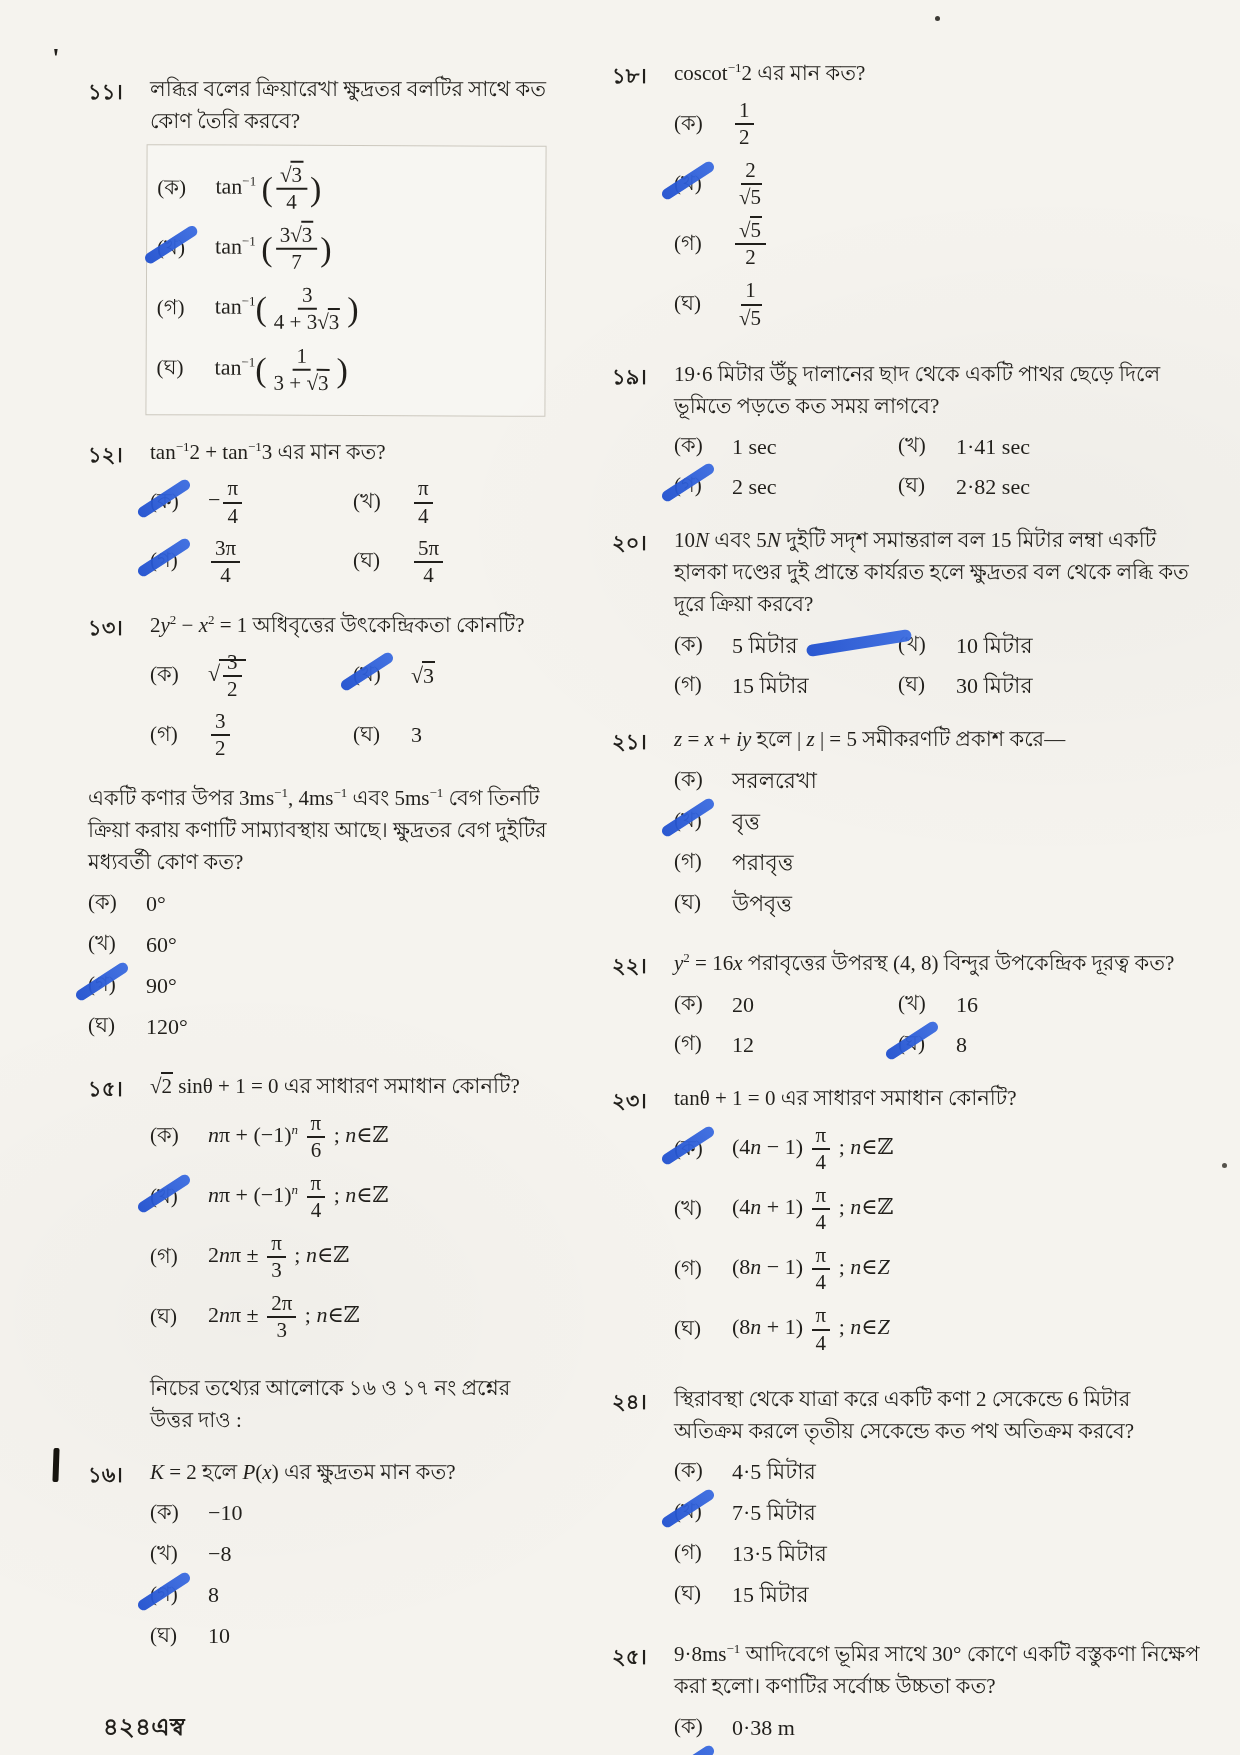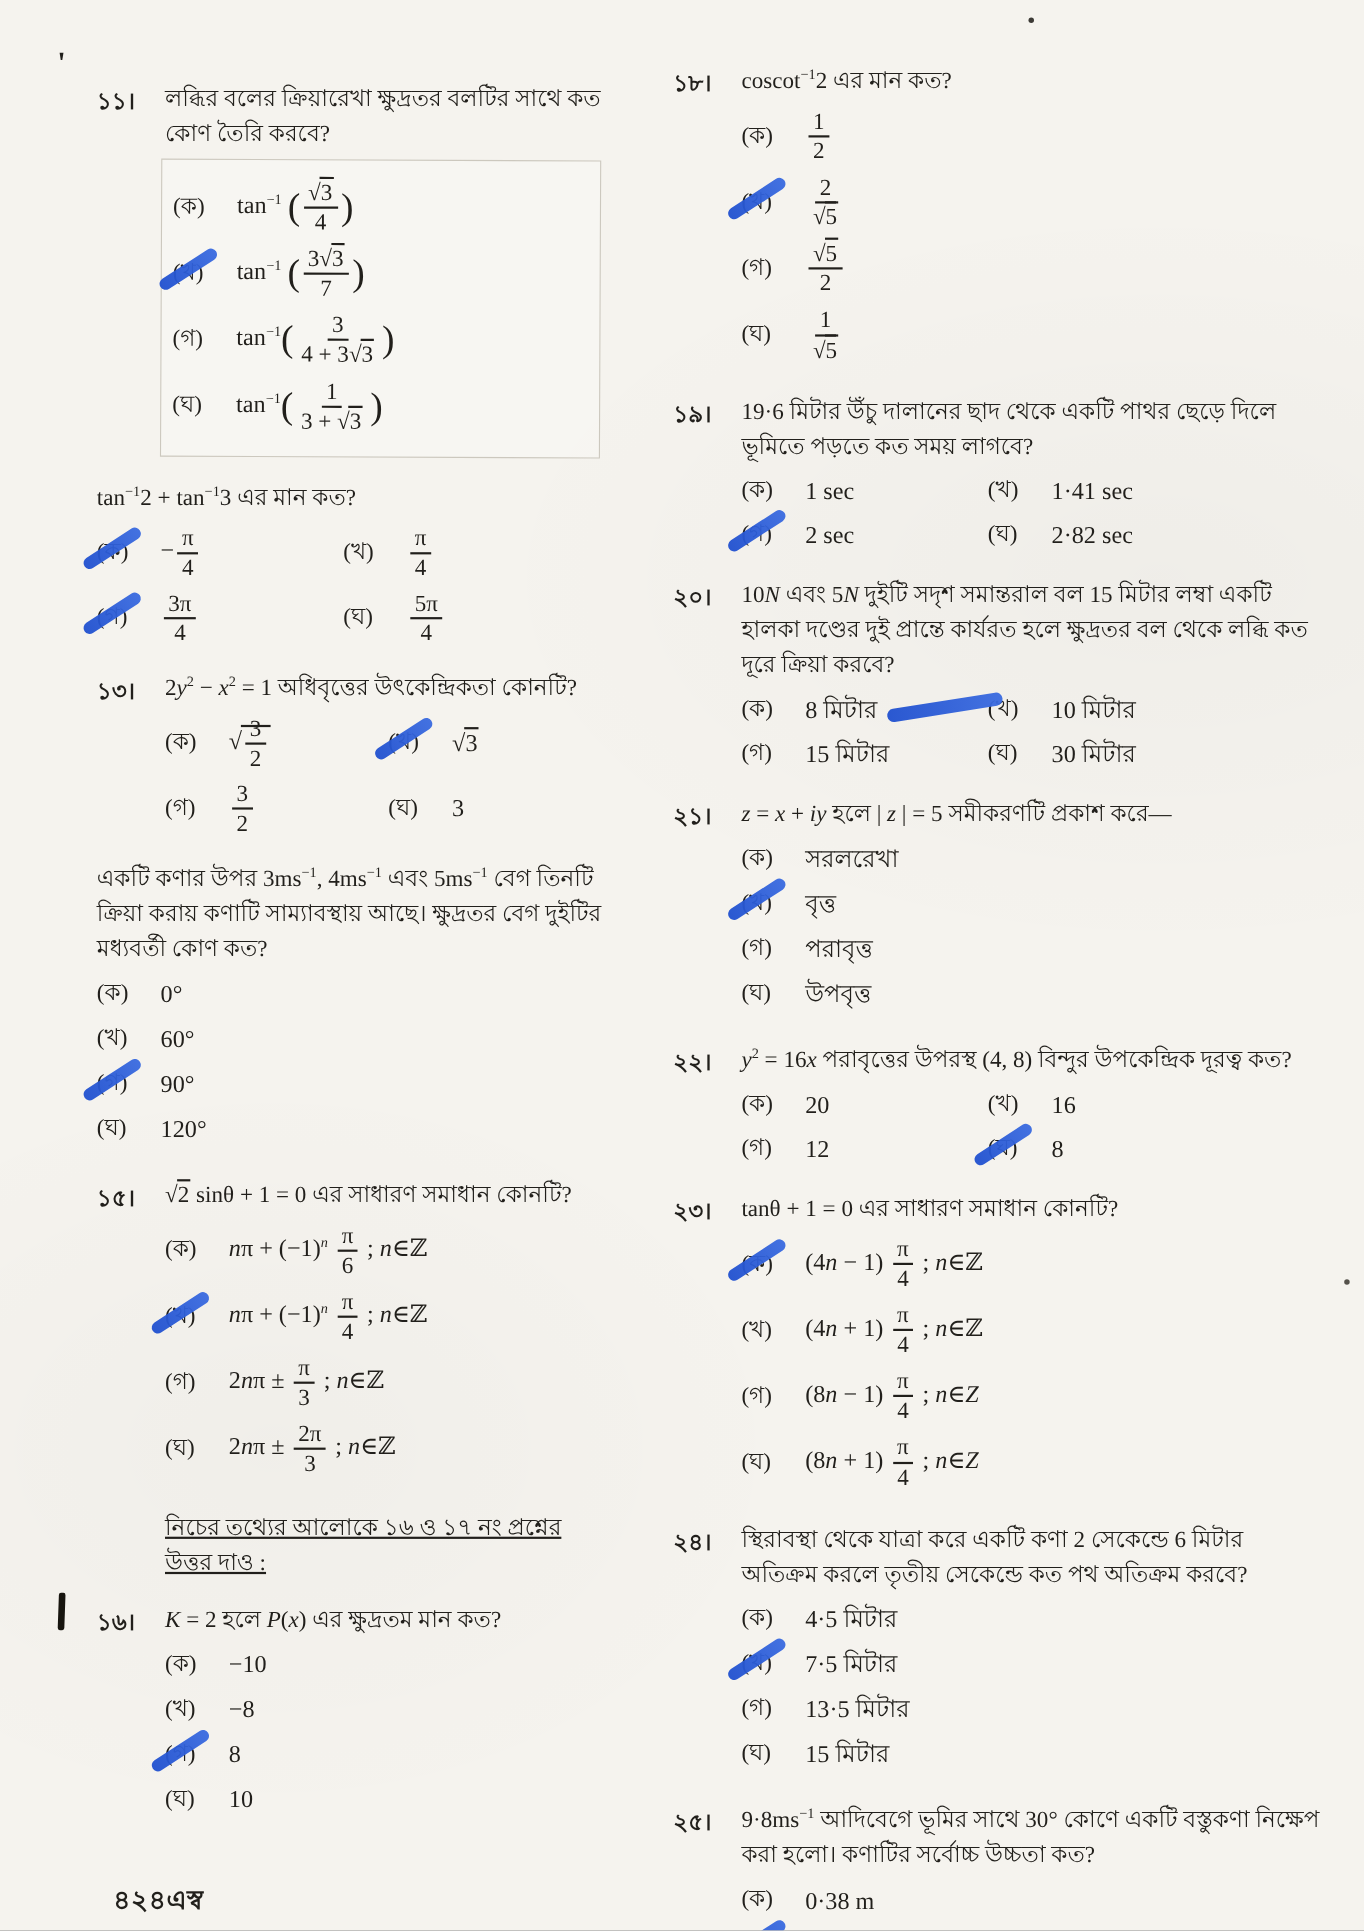--- a/index.html
+++ b/index.html
@@ -50,21 +50,21 @@
   .frac>.t{padding:0 4px 1px 4px;border-bottom:2px solid currentColor;}
   .frac>.b{padding:1px 4px 0 4px;}
   
   .sqrt{white-space:nowrap;}
   .sqrt::before{content:"√";letter-spacing:-1px;}
   .sqrt>.r{border-top:2px solid currentColor;padding:0 1px;}
   
   .bp{font-size:34px;font-weight:300;vertical-align:middle;line-height:.8;}
 
   
-  .note{margin:2px 0 20px 62px;font-size:21px;line-height:1.55;text-decoration:underline;}
+  .note{margin:2px 0 20px 62px;font-size:21px;line-height:1.55;}
   .note-line{margin-bottom:14px;}
 
   
   .pen{
     position:absolute;display:block;
     background:linear-gradient(90deg,var(--pen),#3a6be0);
     height:11px;width:60px;border-radius:8px;
     left:-16px;top:8px;
     transform:rotate(-33deg);
     opacity:.95;pointer-events:none;
@@ -119,20 +119,21 @@
               <span class="lab">(ঘ)</span>
               <span class="val">tan<sup>−1</sup><span class="bp">(</span><span class="frac">
                   <span class="t">1</span>
                   <span class="b">3 + <span class="sqrt"><span class="r">3</span></span></span>
                 </span><span class="bp">)</span></span>
             </div>
           </div>
         </div>
       </div>
       <div class="q">
+        <div class="qnum">১২।</div>
         <div class="qbody">
           <div class="qtext">tan<sup>−1</sup>2 + tan<sup>−1</sup>3 এর মান কত?</div>
           <div class="opts grid">
             <div class="opt">
               <span class="lab">(ক)<span class="pen "></span></span>
               <span class="val">−<span class="frac">
                   <span class="t">π</span>
                   <span class="b">4</span>
                 </span></span>
             </div>
@@ -338,21 +339,21 @@
           </div>
         </div>
       </div>
       <div class="q">
         <div class="qnum">২০।</div>
         <div class="qbody">
           <div class="qtext">10<i>N</i> এবং 5<i>N</i> দুইটি সদৃশ সমান্তরাল বল 15 মিটার লম্বা একটি হালকা দণ্ডের দুই প্রান্তে কার্যরত হলে ক্ষুদ্রতর বল থেকে লব্ধি কত দূরে ক্রিয়া করবে?</div>
           <div class="opts grid">
             <div class="opt">
               <span class="lab">(ক)</span>
-              <span class="val">8 মিটার</span>
+              <span class="val">5 মিটার</span>
             </div>
             <div class="opt">
               <span class="lab">(খ)<span class="pen long"></span></span>
               <span class="val">10 মিটার</span>
             </div>
             <div class="opt">
               <span class="lab">(গ)</span>
               <span class="val">15 মিটার</span>
             </div>
             <div class="opt">

